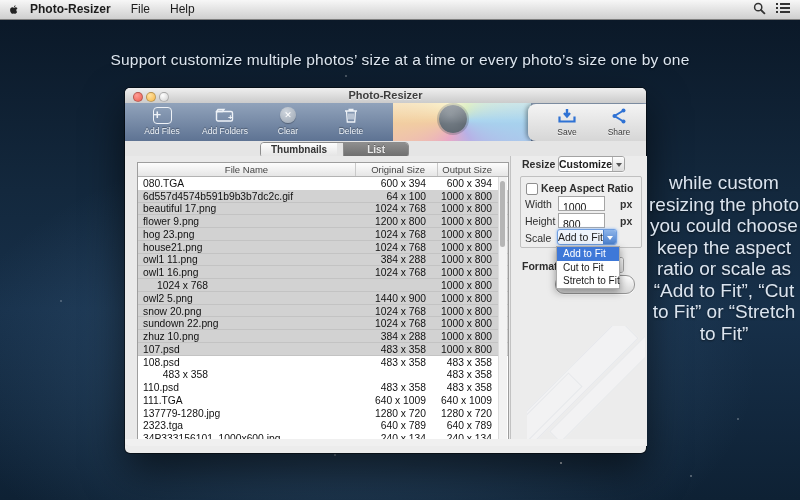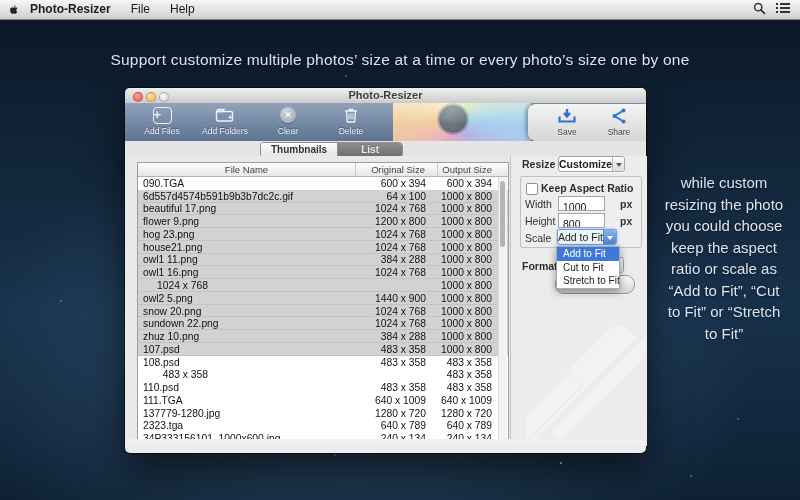--- a/index.html
+++ b/index.html
@@ -60,21 +60,21 @@
     color:#fff;font-size:9px;font-weight:bold;display:flex;align-items:center;justify-content:center;
     box-shadow:0 1px 1px rgba(0,0,0,.3);}
 
   
   .tabbar{position:absolute;left:0;top:53px;right:0;height:15px;background:#e5e5e5;}
   .seg{position:absolute;left:135px;top:1px;height:14px;display:flex;border:1px solid #8d8d8d;
     border-radius:4px;overflow:hidden;box-shadow:0 1px 0 rgba(255,255,255,.6);}
   .seg-item{min-width:44px;padding:0 10px;font-size:10px;font-weight:bold;line-height:14px;text-align:center;
     background:linear-gradient(#fdfdfd,#e3e3e3);color:#333;}
   .seg-item.active{background:linear-gradient(#8e8e8e,#6d6d6d);color:#e9e9e9;text-shadow:0 -1px 0 rgba(0,0,0,.3);}
-  .seg-item + .seg-item{border-left:1px solid #8d8d8d;}
+  .seg-item + .seg-item{border-left:1px solid #8d8d8d;margin-left:6px;}
 
   
   .content{position:absolute;left:0;top:68px;right:0;bottom:7px;background:#e9e9e9;}
   .bottomstrip{position:absolute;left:0;right:0;bottom:0;height:7px;background:#f0f0f0;border-radius:0 0 5px 5px;}
   .table{position:absolute;left:12px;top:6px;width:372px;height:283px;background:#fff;
     border:1px solid #9d9d9d;box-sizing:border-box;}
   .thead{display:flex;height:13px;background:linear-gradient(#fcfcfc,#e6e6e6);
     border-bottom:1px solid #b3b3b3;font-size:9.5px;color:#444;}
   .thead span{line-height:13px;box-sizing:border-box;}
   .hc1{flex:0 0 218px;text-align:center;border-right:1px solid #c9c9c9;}
@@ -118,21 +118,21 @@
     border-radius:9px;background:linear-gradient(#fdfdfd,#d7d7d7);font-size:10px;color:#333;
     text-align:center;line-height:16px;z-index:5;box-shadow:0 1px 0 rgba(255,255,255,.7);}
   .caliper{position:absolute;right:2px;bottom:2px;width:118px;height:118px;overflow:hidden;opacity:.55;}
   .caliper i{position:absolute;background:#f7f8fa;border:1px solid #e2e5ea;}
   .caliper .c1{left:34px;top:-20px;width:26px;height:150px;transform:rotate(45deg);}
   .caliper .c2{left:70px;top:-10px;width:14px;height:140px;transform:rotate(45deg);}
   .caliper .c3{left:6px;top:40px;width:18px;height:90px;transform:rotate(45deg);}
 
   
   .sidetext{position:absolute;left:648px;top:172px;width:152px;text-align:center;color:#dbe4ef;
-    font-size:15px;line-height:21.5px;white-space:pre-line;text-shadow:0 1px 2px rgba(0,0,0,.5);}
+    font-size:19px;line-height:21.5px;white-space:pre-line;text-shadow:0 1px 2px rgba(0,0,0,.5);}
 </style>
 </head>
 <body>
 
 <div class="desktop">
   <div class="stars">
     <i style="left:560px;top:462px;"></i>
       <i style="left:334px;top:454px;opacity:.5"></i>
     <i style="left:737px;top:418px;opacity:.4"></i>
       <i style="left:60px;top:300px;opacity:.35"></i>
@@ -256,21 +256,21 @@
 
     <div class="content">
       <div class="table">
         <div class="thead" id="table-head">
             <span class="hc1">File Name</span>
             <span class="hc2">Original Size</span>
             <span class="hc3">Output Size</span>
           </div>
         <div class="tbody" id="table-body">
             <div class="trow">
-              <span class="rc1">090.TGA</span>
+              <span class="rc1">080.TGA</span>
               <span class="rc2">600 x 394</span>
               <span class="rc3">600 x 394</span>
             </div>
             <div class="trow sel">
               <span class="rc1">6d557d4574b591b9b3b7dc2c.gif</span>
               <span class="rc2">64 x 100</span>
               <span class="rc3">1000 x 800</span>
             </div>
             <div class="trow sel">
               <span class="rc1">beautiful 17.png</span>

